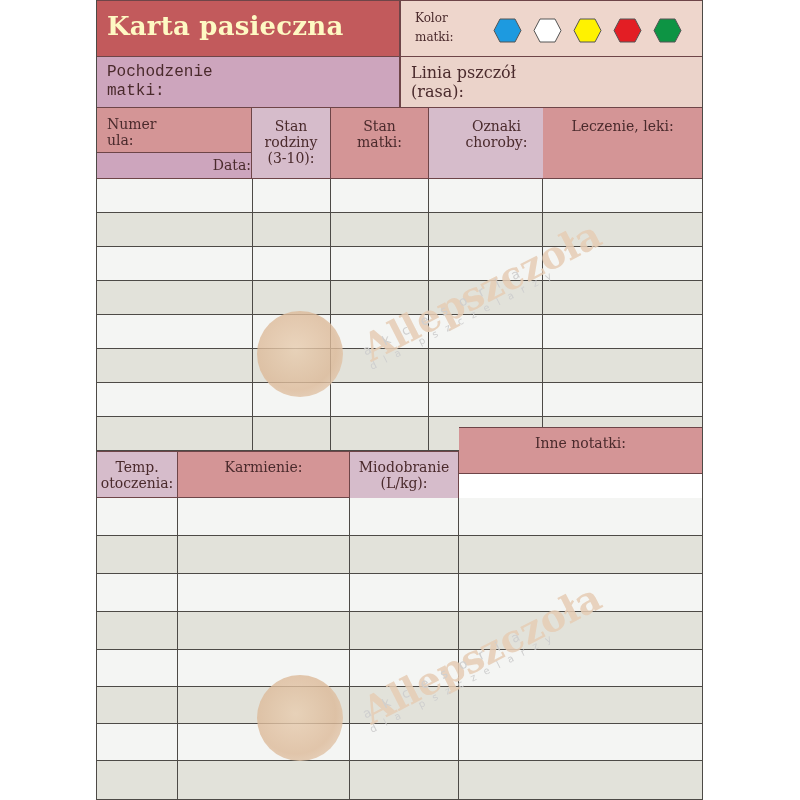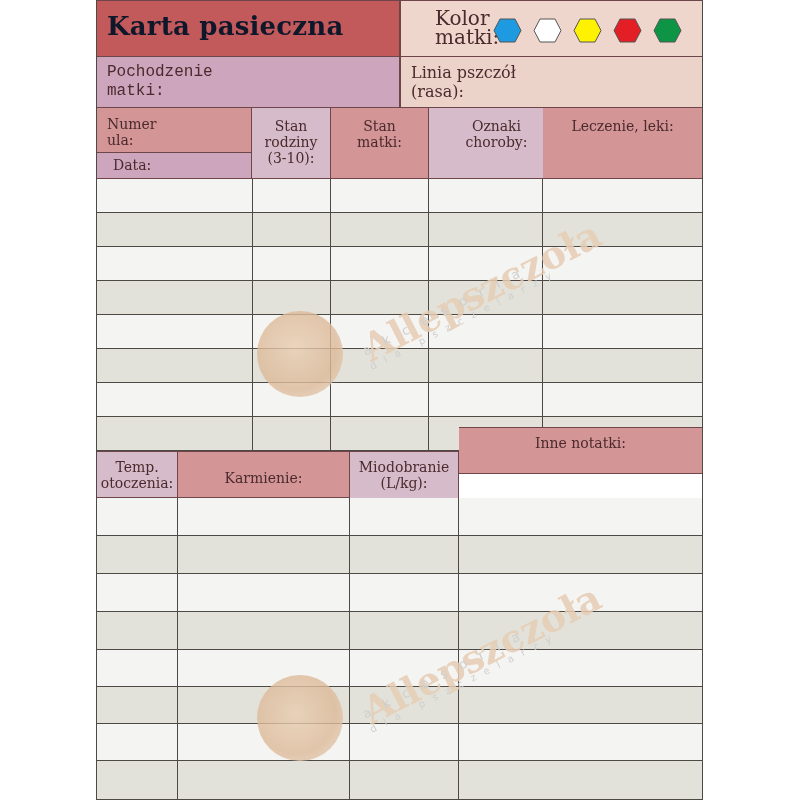--- a/index.html
+++ b/index.html
@@ -5,24 +5,24 @@
   html, body { margin:0; padding:0; background:#ffffff; }
   body { width:800px; height:800px; position:relative; overflow:hidden;
          font-family:"DejaVu Serif","Liberation Serif",serif; color:#4a2a2c; }
   .sheet { position:absolute; left:96px; top:0; width:607px; height:800px;
            border-left:1px solid #4d4a46; border-right:1px solid #4d4a46; box-sizing:border-box; }
   .abs { position:absolute; box-sizing:border-box; }
   
   .title-cell { left:96px; top:0; width:304px; height:57px; background:#c25a5c;
                 border:1px solid #6e4548; }
   .title-text { position:absolute; left:10px; top:10px; font-size:26px; font-weight:bold;
-                color:#0f172a; letter-spacing:0.2px; }
+                color:#fef9c3; letter-spacing:0.2px; }
   .kolor-cell { left:400px; top:0; width:303px; height:57px; background:#eed6cc;
                 border:1px solid #6e4548; border-left:1px solid #6e4548; }
-  .kolor-label { position:absolute; left:14px; top:8px; font-size:20px; line-height:19px; color:#4a2a2c;margin-left:20px; }
+  .kolor-label { position:absolute; left:14px; top:8px; font-size:12px; line-height:19px; color:#4a2a2c; }
   .hexes { position:absolute; left:92px; top:17px; display:flex; gap:11px; }
   .hex { width:29px; height:25px; position:relative; }
   .hex svg { display:block; }
   .pochodzenie-cell { left:96px; top:57px; width:304px; height:51px; background:#cda5bd;
                       border:1px solid #6e4548; border-top:none;font-family:Liberation Mono, monospace; }
   .linia-cell { left:400px; top:57px; width:303px; height:51px; background:#ebd3ca;
                 border:1px solid #6e4548; border-top:none; }
   .cell-label { position:absolute; left:10px; top:6px; font-size:16px; line-height:19px; color:#4a2a2c; }
   
   .hdr { position:absolute; box-sizing:border-box; border-right:1px solid #6e4548;
@@ -101,21 +101,21 @@
   </div>
 </div>
 
 <div class="hdr rose" style="left:96px;top:108px;width:156px;height:45px;border-left:1px solid #6e4548;text-align:left;">
   <span style="padding-left:10px;">
     <div>Numer</div>
     <div>ula:</div>
   </span>
 </div>
 <div class="hdr plum" style="left:96px;top:153px;width:156px;height:26px;border-left:1px solid #6e4548;text-align:left;">
-  <span style="padding-left:16px;padding-top:4px;">Data:</span>
+  <span style="padding-left:16px;padding-top:4px;text-align:right;">Data:</span>
 </div>
 <div class="hdr mauve" style="left:252px;top:108px;width:79px;height:71px;">
   <span style="padding-top:10px;">
     <div>Stan</div>
     <div>rodziny</div>
     <div>(3-10):</div>
   </span>
 </div>
 <div class="hdr rose" style="left:331px;top:108px;width:98px;height:71px;">
   <span style="padding-top:10px;">
@@ -147,21 +147,21 @@
 <div class="vline" style="left:428px;top:179px;height:272px;"></div>
 <div class="vline" style="left:542px;top:179px;height:272px;"></div>
 
 <div class="hdr mauve" style="left:96px;top:451px;width:82px;height:47px;border-left:1px solid #6e4548;border-top:1px solid #6e4548;">
   <span style="padding-top:7px;">
     <div>Temp.</div>
     <div>otoczenia:</div>
   </span>
 </div>
 <div class="hdr rose" style="left:178px;top:451px;width:172px;height:47px;border-top:1px solid #6e4548;">
-  <span style="padding-top:18px;">Karmienie:</span>
+  <span style="padding-top:7px;">Karmienie:</span>
 </div>
 <div class="hdr mauve" style="left:350px;top:451px;width:109px;height:63px;border-top:1px solid #6e4548;">
   <span style="padding-top:7px;">
     <div>Miodobranie</div>
     <div>(L/kg):</div>
   </span>
 </div>
 <div class="hdr rose" style="left:459px;top:427px;width:244px;height:47px;border-top:1px solid #6e4548;">
   <span style="padding-top:7px;">Inne notatki:</span>
 </div>

